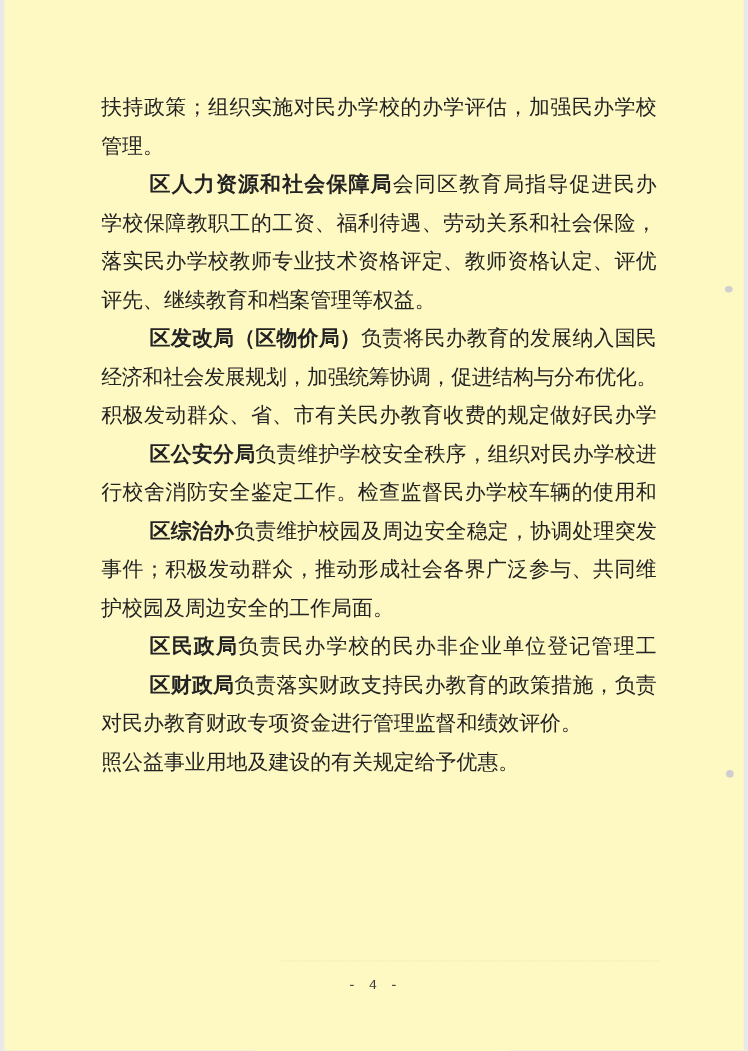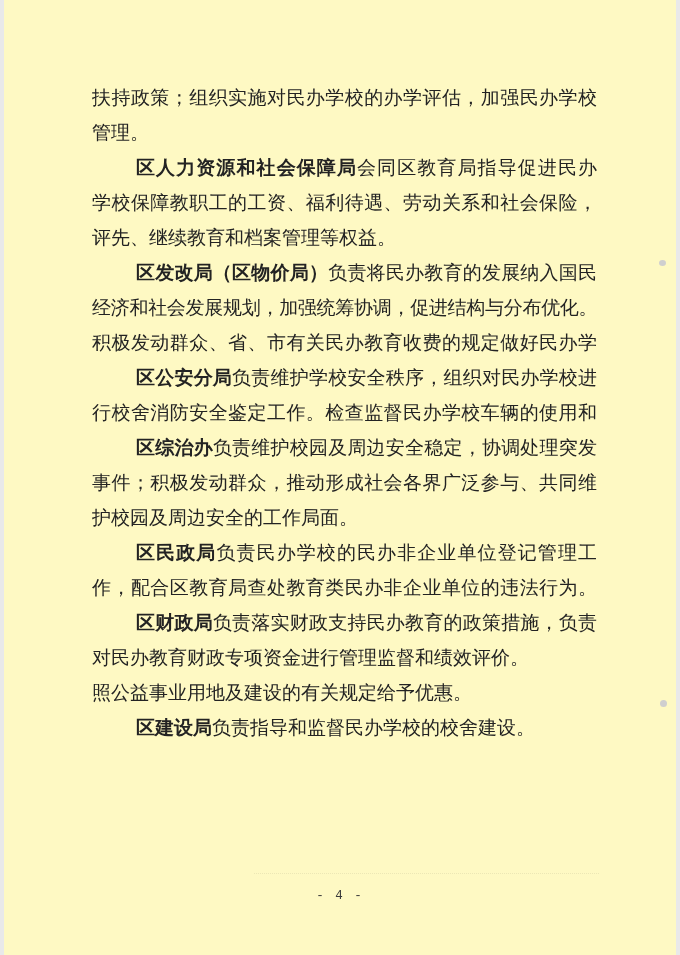--- a/index.html
+++ b/index.html
@@ -58,42 +58,41 @@
 
 <div class="page">
 
   <div class="body-text">
 
     <div class="line"><span class="b"></span><span>扶持政策；组织实施对民办学校的办学评估，加强民办学校</span></div>
     <div class="line last"><span class="b"></span><span>管理。</span></div>
 
     <div class="line ind"><span class="b">区人力资源和社会保障局</span><span>会同区教育局指导促进民办</span></div>
     <div class="line"><span class="b"></span><span>学校保障教职工的工资、福利待遇、劳动关系和社会保险，</span></div>
+    <div class="line"><span class="b"></span><span>落实民办学校教师专业技术资格评定、教师资格认定、评优</span></div>
     <div class="line last"><span class="b"></span><span>评先、继续教育和档案管理等权益。</span></div>
 
     <div class="line ind"><span class="b">区发改局（区物价局）</span><span>负责将民办教育的发展纳入国民</span></div>
     <div class="line tight"><span class="b"></span><span>经济和社会发展规划，加强统筹协调，促进结构与分布优化。</span></div>
     <div class="line"><span class="b"></span><span>积极发动群众、省、市有关民办教育收费的规定做好民办学</span></div>
 
     <div class="line ind"><span class="b">区公安分局</span><span>负责维护学校安全秩序，组织对民办学校进</span></div>
     <div class="line"><span class="b"></span><span>行校舍消防安全鉴定工作。检查监督民办学校车辆的使用和</span></div>
 
     <div class="line ind"><span class="b">区综治办</span><span>负责维护校园及周边安全稳定，协调处理突发</span></div>
     <div class="line"><span class="b"></span><span>事件；积极发动群众，推动形成社会各界广泛参与、共同维</span></div>
     <div class="line last"><span class="b"></span><span>护校园及周边安全的工作局面。</span></div>
 
     <div class="line ind"><span class="b">区民政局</span><span>负责民办学校的民办非企业单位登记管理工</span></div>
-    <div class="line"><span class="b"></span><span>作，配合区教育局查处教育类民办非企业单位的违法行为。</span></div>
 
     <div class="line ind"><span class="b">区财政局</span><span>负责落实财政支持民办教育的政策措施，负责</span></div>
     <div class="line last"><span class="b"></span><span>对民办教育财政专项资金进行管理监督和绩效评价。</span></div>
 
     <div class="line last"><span class="b"></span><span>照公益事业用地及建设的有关规定给予优惠。</span></div>
 
-    <div class="line ind last"><span class="b">区建设局</span><span>负责指导和监督民办学校的校舍建设。</span></div>
 
   </div>
 
   <div class="scan-streak"></div>
 
   <div class="footer">
     <span>- 4 -</span>
   </div>
 
   <div class="artifact a1"></div>

